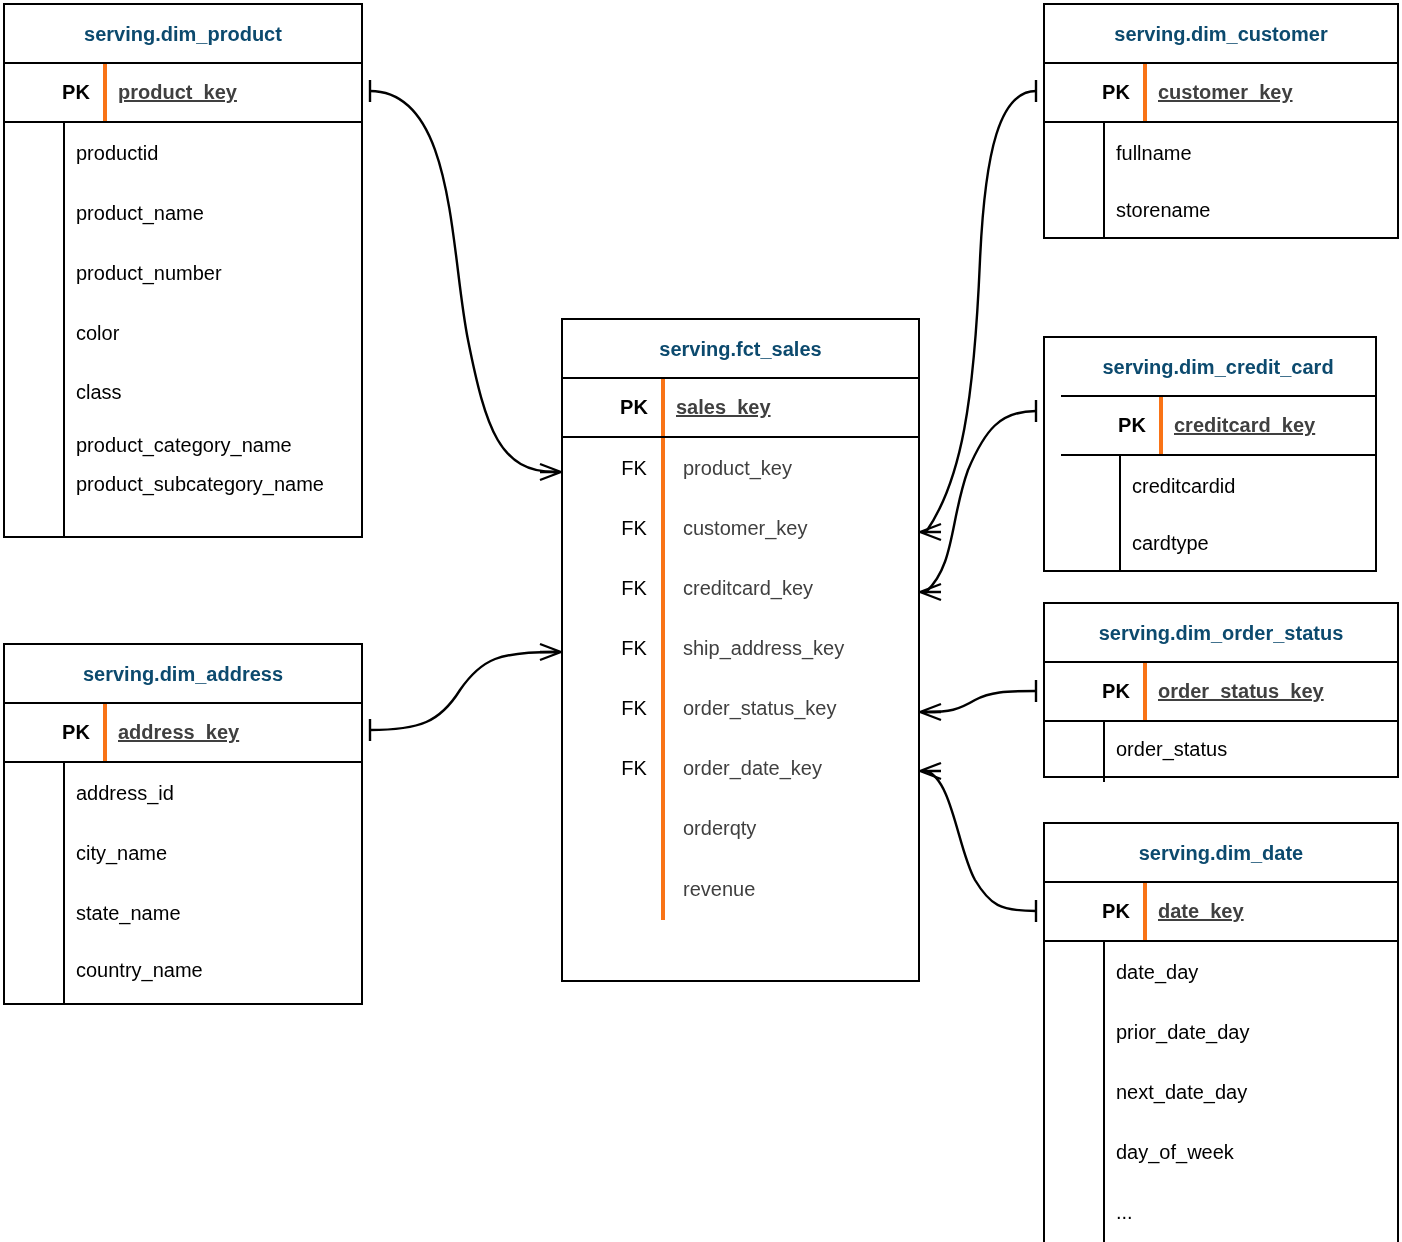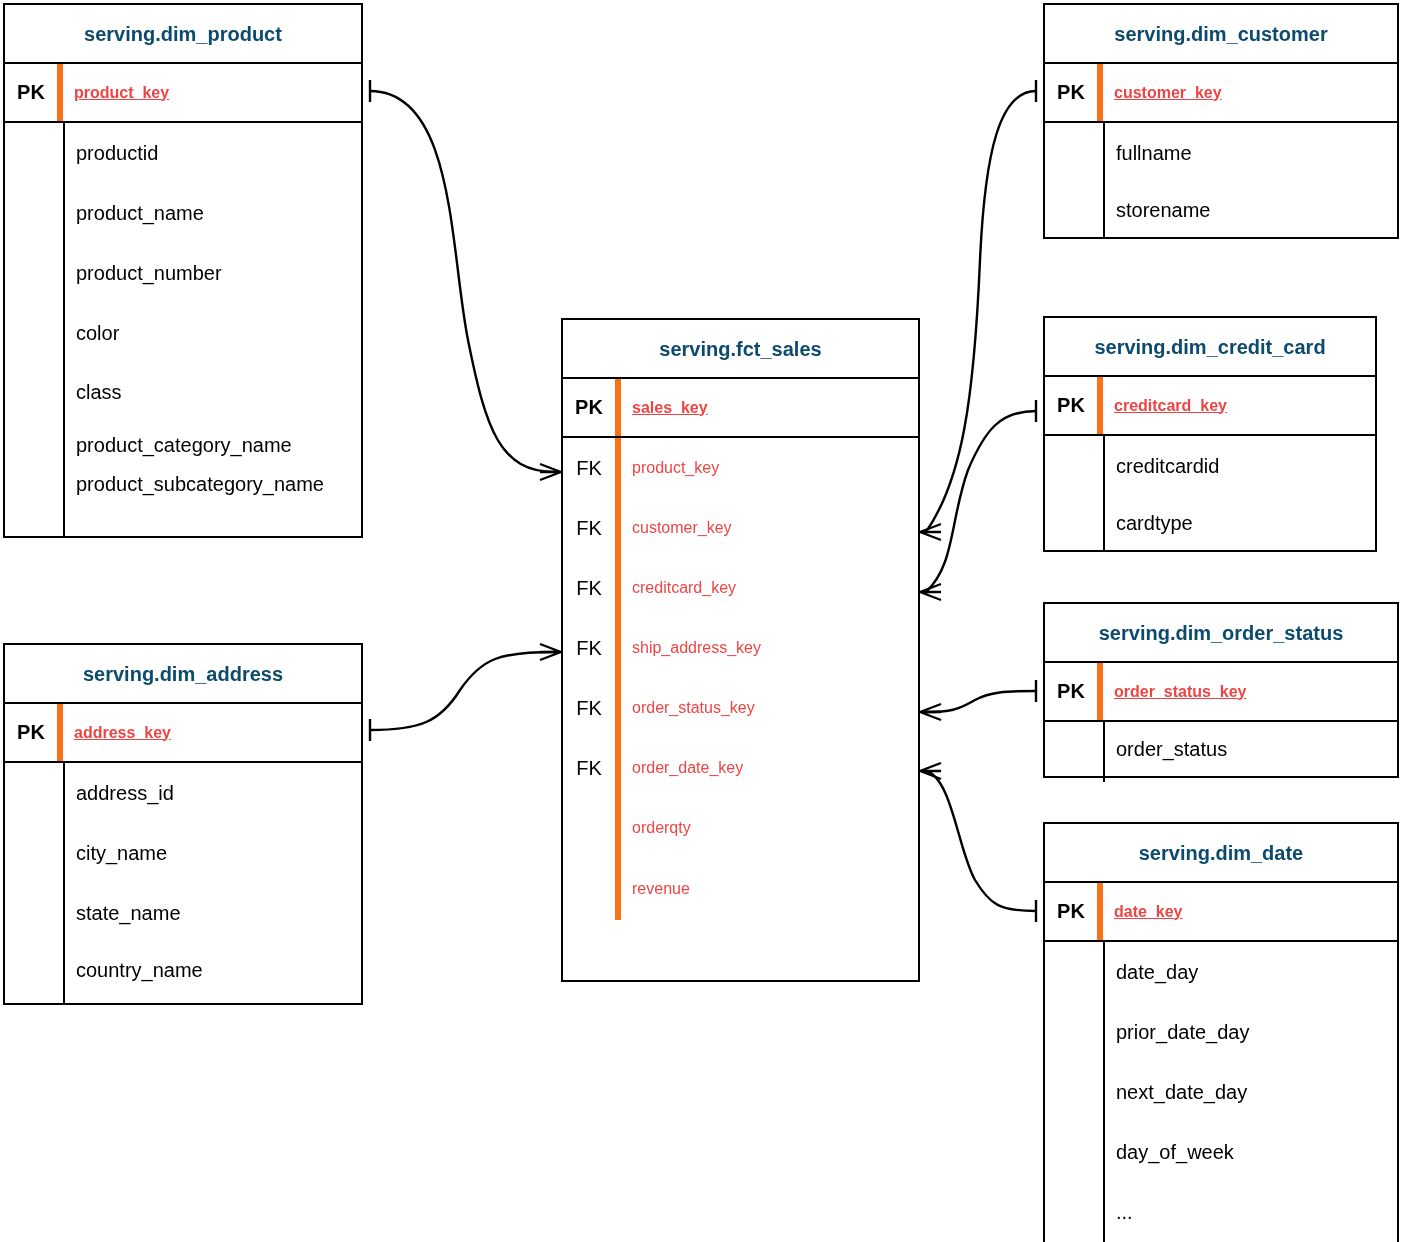--- a/index.html
+++ b/index.html
@@ -36,46 +36,48 @@
     box-sizing: border-box;
     display: flex;
     align-items: stretch;
   }
   .row.pk-row {
     border-top: 2px solid #000000;
     border-bottom: 2px solid #000000;
   }
   .row.attr-row {
     border: 0;
+    gap: 7px;
   }
   .keycol {
     box-sizing: border-box;
     width: 58px;
     flex: 0 0 58px;
-    border-right: 6px solid #f97316;
+    border-right: 4px solid #f97316;
     display: flex;
     align-items: center;
     justify-content: center;
     font-size: 20px;
     color: #000000;
+    margin-left: 44px;
   }
   .keycol.bold {
     font-weight: bold;
   }
   .keycol.empty {
     
   }
   .field {
     box-sizing: border-box;
     flex: 1 1 auto;
     display: flex;
     align-items: center;
     padding-left: 11px;
-    font-size: 16px;
-    color: #ef4444;
+    font-size: 20px;
+    color: #404040;
     line-height: 1.12;
   }
   .field.pk-name {
     font-weight: bold;
     text-decoration: underline;
   }
   .attr-block {
     box-sizing: border-box;
     display: flex;
     align-items: stretch;
@@ -195,21 +197,21 @@
     </div>
     <div class="attr-block" style="height:114px;">
       <div class="spacer-col"></div>
       <div class="attr-list">
         <div class="attr-item" style="height:60px;">fullname</div>
         <div class="attr-item" style="height:54px;">storename</div>
       </div>
     </div>
   </div>
 
-  <div class="entity" style="left:1043px; top:316px; width:334px; height:236px;">
+  <div class="entity" style="left:1043px; top:336px; width:334px; height:236px;padding-left:16px;">
     <div class="entity-title" style="height:57px;">serving.dim_credit_card</div>
     <div class="row pk-row" style="height:61px;">
       <div class="keycol bold">PK</div>
       <div class="field pk-name">creditcard_key</div>
     </div>
     <div class="attr-block" style="height:114px;">
       <div class="spacer-col"></div>
       <div class="attr-list">
         <div class="attr-item" style="height:60px;">creditcardid</div>
         <div class="attr-item" style="height:54px;">cardtype</div>

